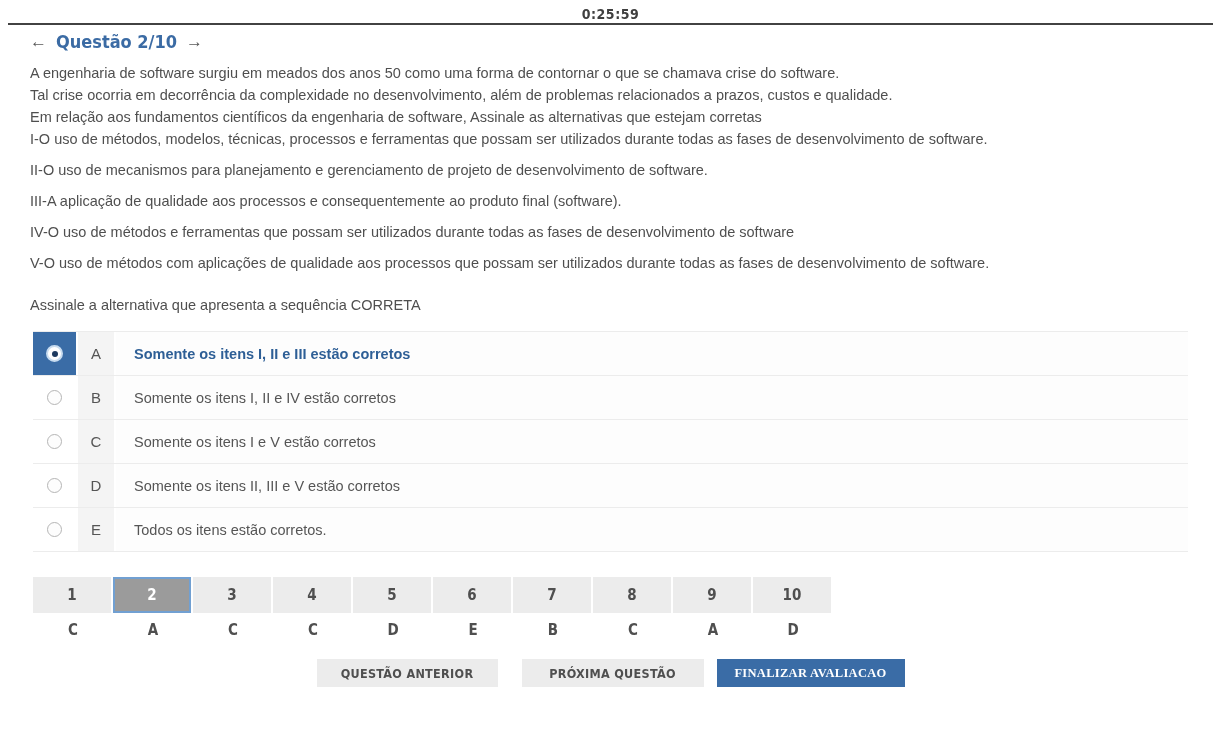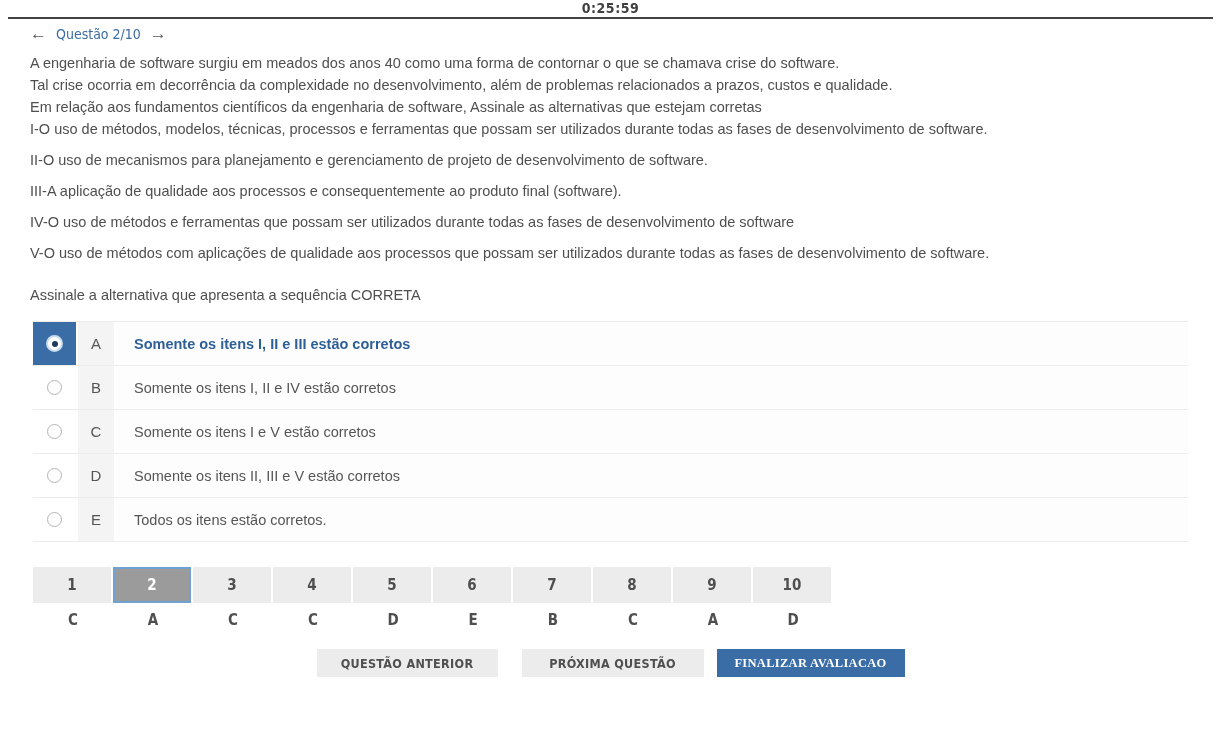--- a/index.html
+++ b/index.html
@@ -11,35 +11,35 @@
     color: #4f4f4f;
     font-size: 14.5px;
     overflow: hidden;
   }
   .cond {
     font-stretch: condensed;
     font-family: "DejaVu Sans", "Liberation Sans", sans-serif;
   }
 
   
-  .timer-bar { text-align: center; padding-top: 0; }
+  .timer-bar { text-align: center; padding-top: 6px; }
   .timer {
     display: inline-block;
     font-weight: bold; font-size: 14px; color: #3f3f3f;
     letter-spacing: 0.5px;
   }
   .top-rule { border-bottom: 2px solid #424242; margin: 1px 8px 0 8px; }
 
   
   .header { margin: 6px 0 0 30px; display: flex; align-items: center; gap: 9px; }
   .arrow {
     color: #585858; font-weight: bold; font-size: 17px; line-height: 17px;
     cursor: pointer; user-select: none;
   }
-  .header-title { color: #3b6ba4; font-weight: normal; font-size: 14px; }
+  .header-title { color: #3b6ba4; font-weight: bold; font-size: 18px; }
 
   
   .question { margin: 10px 30px 0 30px; line-height: 22px; }
   .intro-line { margin: 0; }
   .stmt-item { margin: 9px 0 0 0; }
   .prompt { margin: 20px 0 0 0; }
 
   
   .options { margin: 15px 33px 0 33px; border-top: 1px solid #ececec; }
   .option-row {
@@ -114,21 +114,21 @@
 </div>
 <div class="top-rule"></div>
 
 <div class="header">
   <span class="arrow">←</span>
   <span class="header-title cond">Questão 2/10</span>
   <span class="arrow">→</span>
 </div>
 
 <div class="question">
-  <p class="intro-line">A engenharia de software surgiu em meados dos anos 40 como uma forma de contornar o que se chamava crise do software.</p>
+  <p class="intro-line">A engenharia de software surgiu em meados dos anos 50 como uma forma de contornar o que se chamava crise do software.</p>
   <p class="intro-line">Tal crise ocorria em decorrência da complexidade no desenvolvimento, além de problemas relacionados a prazos, custos e qualidade.</p>
   <p class="intro-line">Em relação aos fundamentos científicos da engenharia de software, Assinale as alternativas que estejam corretas</p>
   <p class="intro-line">I-O uso de métodos, modelos, técnicas, processos e ferramentas que possam ser utilizados durante todas as fases de desenvolvimento de software.</p>
   <p class="stmt-item">II-O uso de mecanismos para planejamento e gerenciamento de projeto de desenvolvimento de software.</p>
   <p class="stmt-item">III-A aplicação de qualidade aos processos e consequentemente ao produto final (software).</p>
   <p class="stmt-item">IV-O uso de métodos e ferramentas que possam ser utilizados durante todas as fases de desenvolvimento de software</p>
   <p class="stmt-item">V-O uso de métodos com aplicações de qualidade aos processos que possam ser utilizados durante todas as fases de desenvolvimento de software.</p>
   <p class="prompt">Assinale a alternativa que apresenta a sequência CORRETA</p>
 </div>
 

